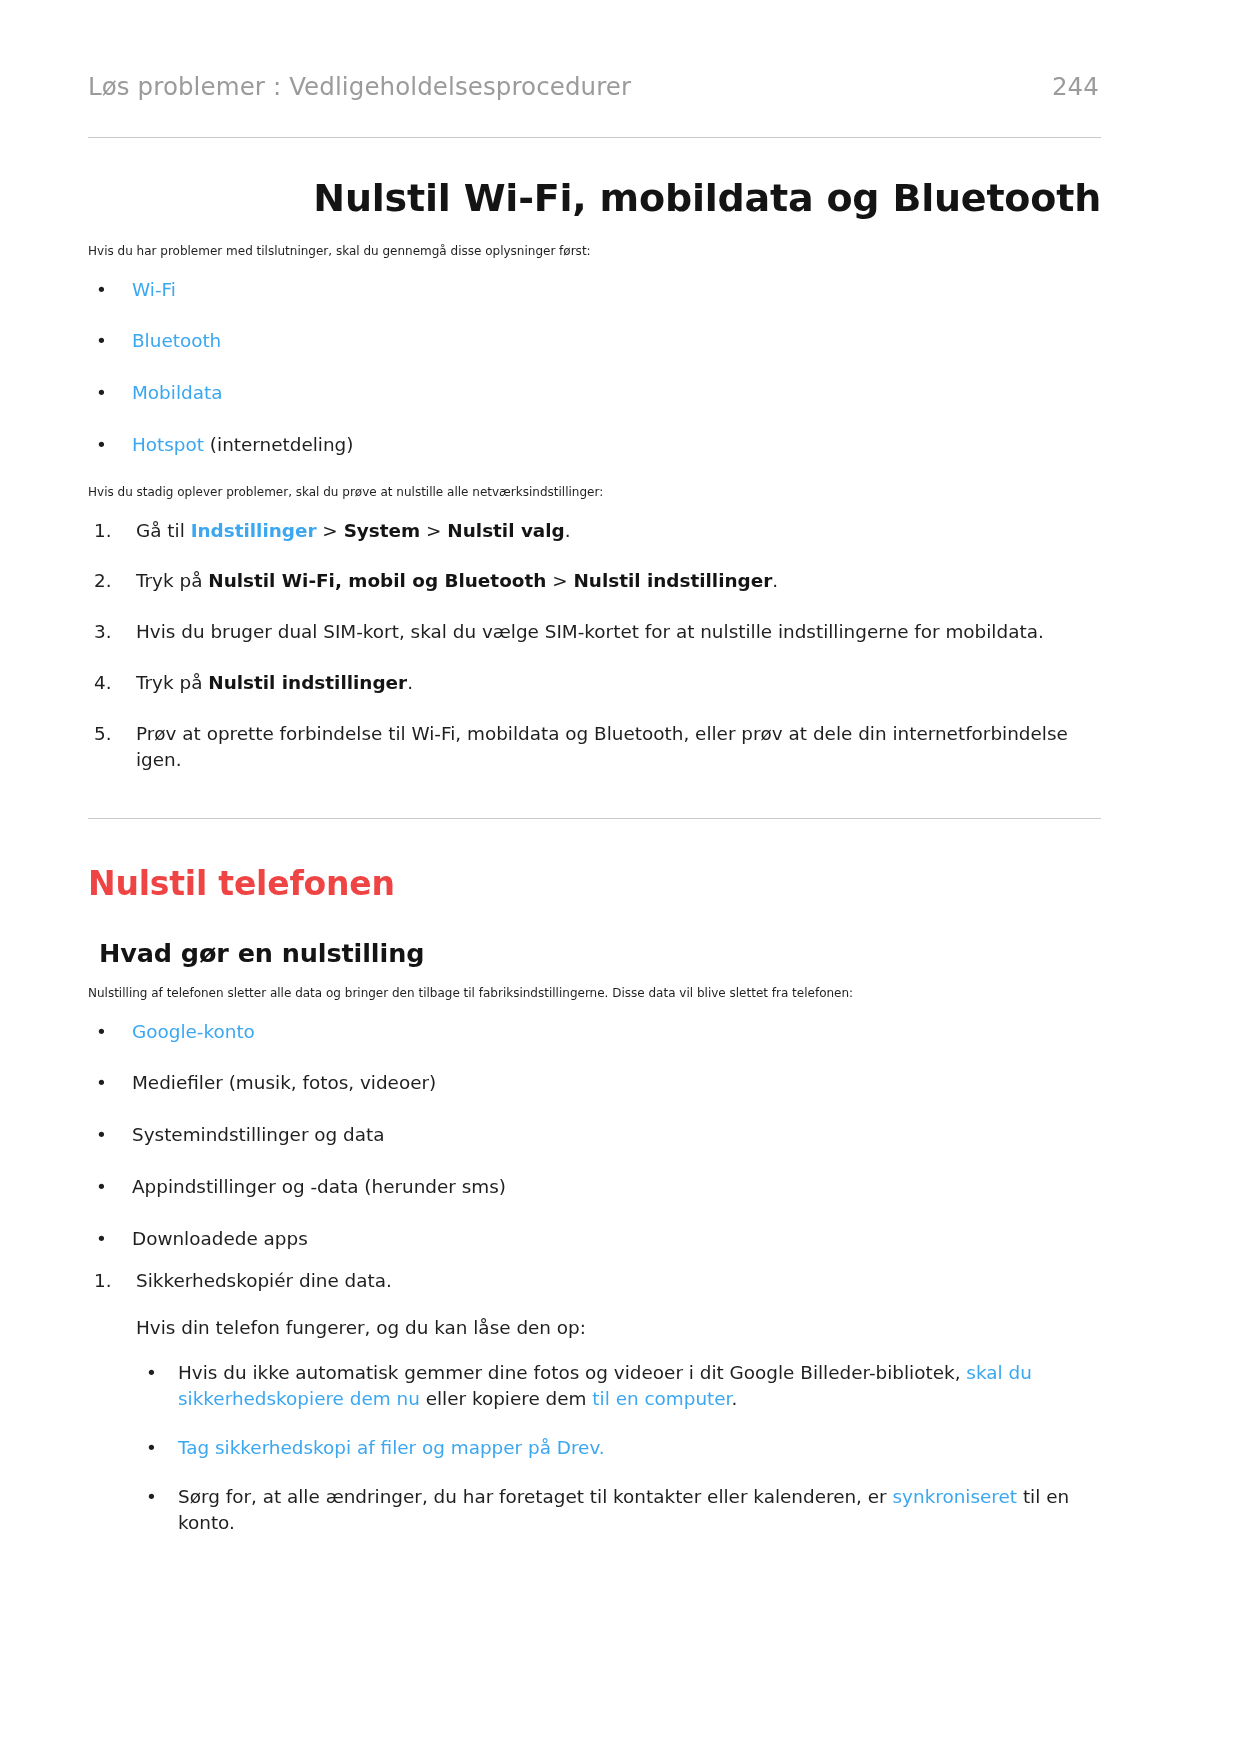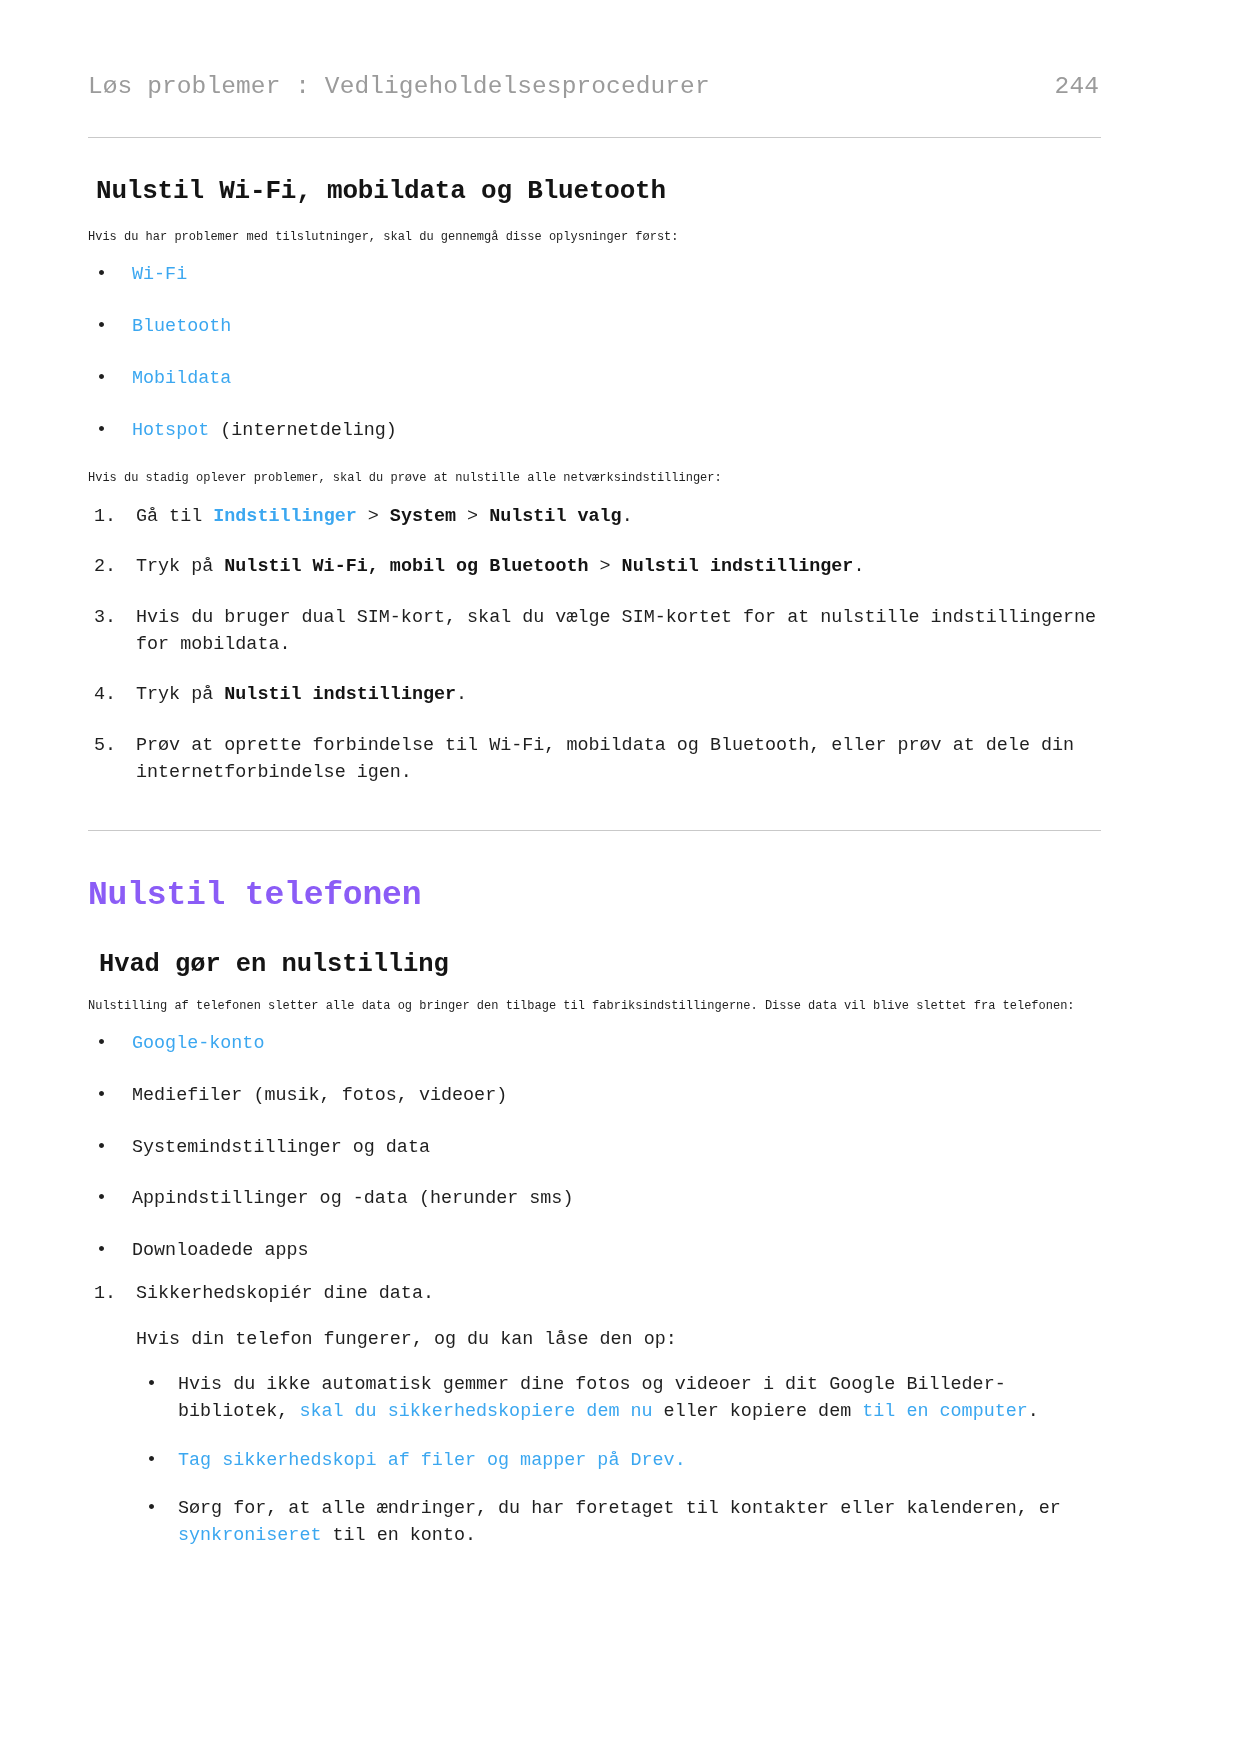--- a/index.html
+++ b/index.html
@@ -14,21 +14,20 @@
     font-family: "DejaVu Sans", "Liberation Sans", sans-serif;
     color: #1f1f1f;
     -webkit-font-smoothing: antialiased;
   }
   .page {
     width: 1189px;
     min-height: 1754px;
     box-sizing: border-box;
     padding: 72px 88px 60px 88px;
     position: relative;
-    font-family: Liberation Mono, monospace;
   }
 
   
   .running-head {
     display: flex;
     align-items: baseline;
     justify-content: space-between;
     font-size: 24.5px;
     color: #9b9b9b;
     font-weight: 400;
@@ -44,33 +43,34 @@
     border-top: 1px solid #c9c9c9;
     margin: 36px 0 0 0;
     height: 0;
   }
   .rule.section-rule {
     margin: 44px 0 0 0;
   }
 
   
   h1.doc-h1 {
-    font-size: 26px;
+    font-size: 38px;
     line-height: 1.18;
     font-weight: 700;
-    margin: 38px 0 22px 8px;
+    margin: 38px 0 22px 16px;
     color: #141414;
     letter-spacing: -0.2px;
+    text-align: right;
   }
   h2.doc-h2 {
     font-size: 33px;
     line-height: 1.18;
     font-weight: 700;
     margin: 46px 0 30px 0;
-    color: #8b5cf6;
+    color: #ef4444;
     letter-spacing: -0.2px;
   }
   h3.doc-h3 {
     font-size: 25.5px;
     line-height: 1.2;
     font-weight: 700;
     margin: 34px 0 17px 11px;
     color: #141414;
     letter-spacing: -0.1px;
   }

